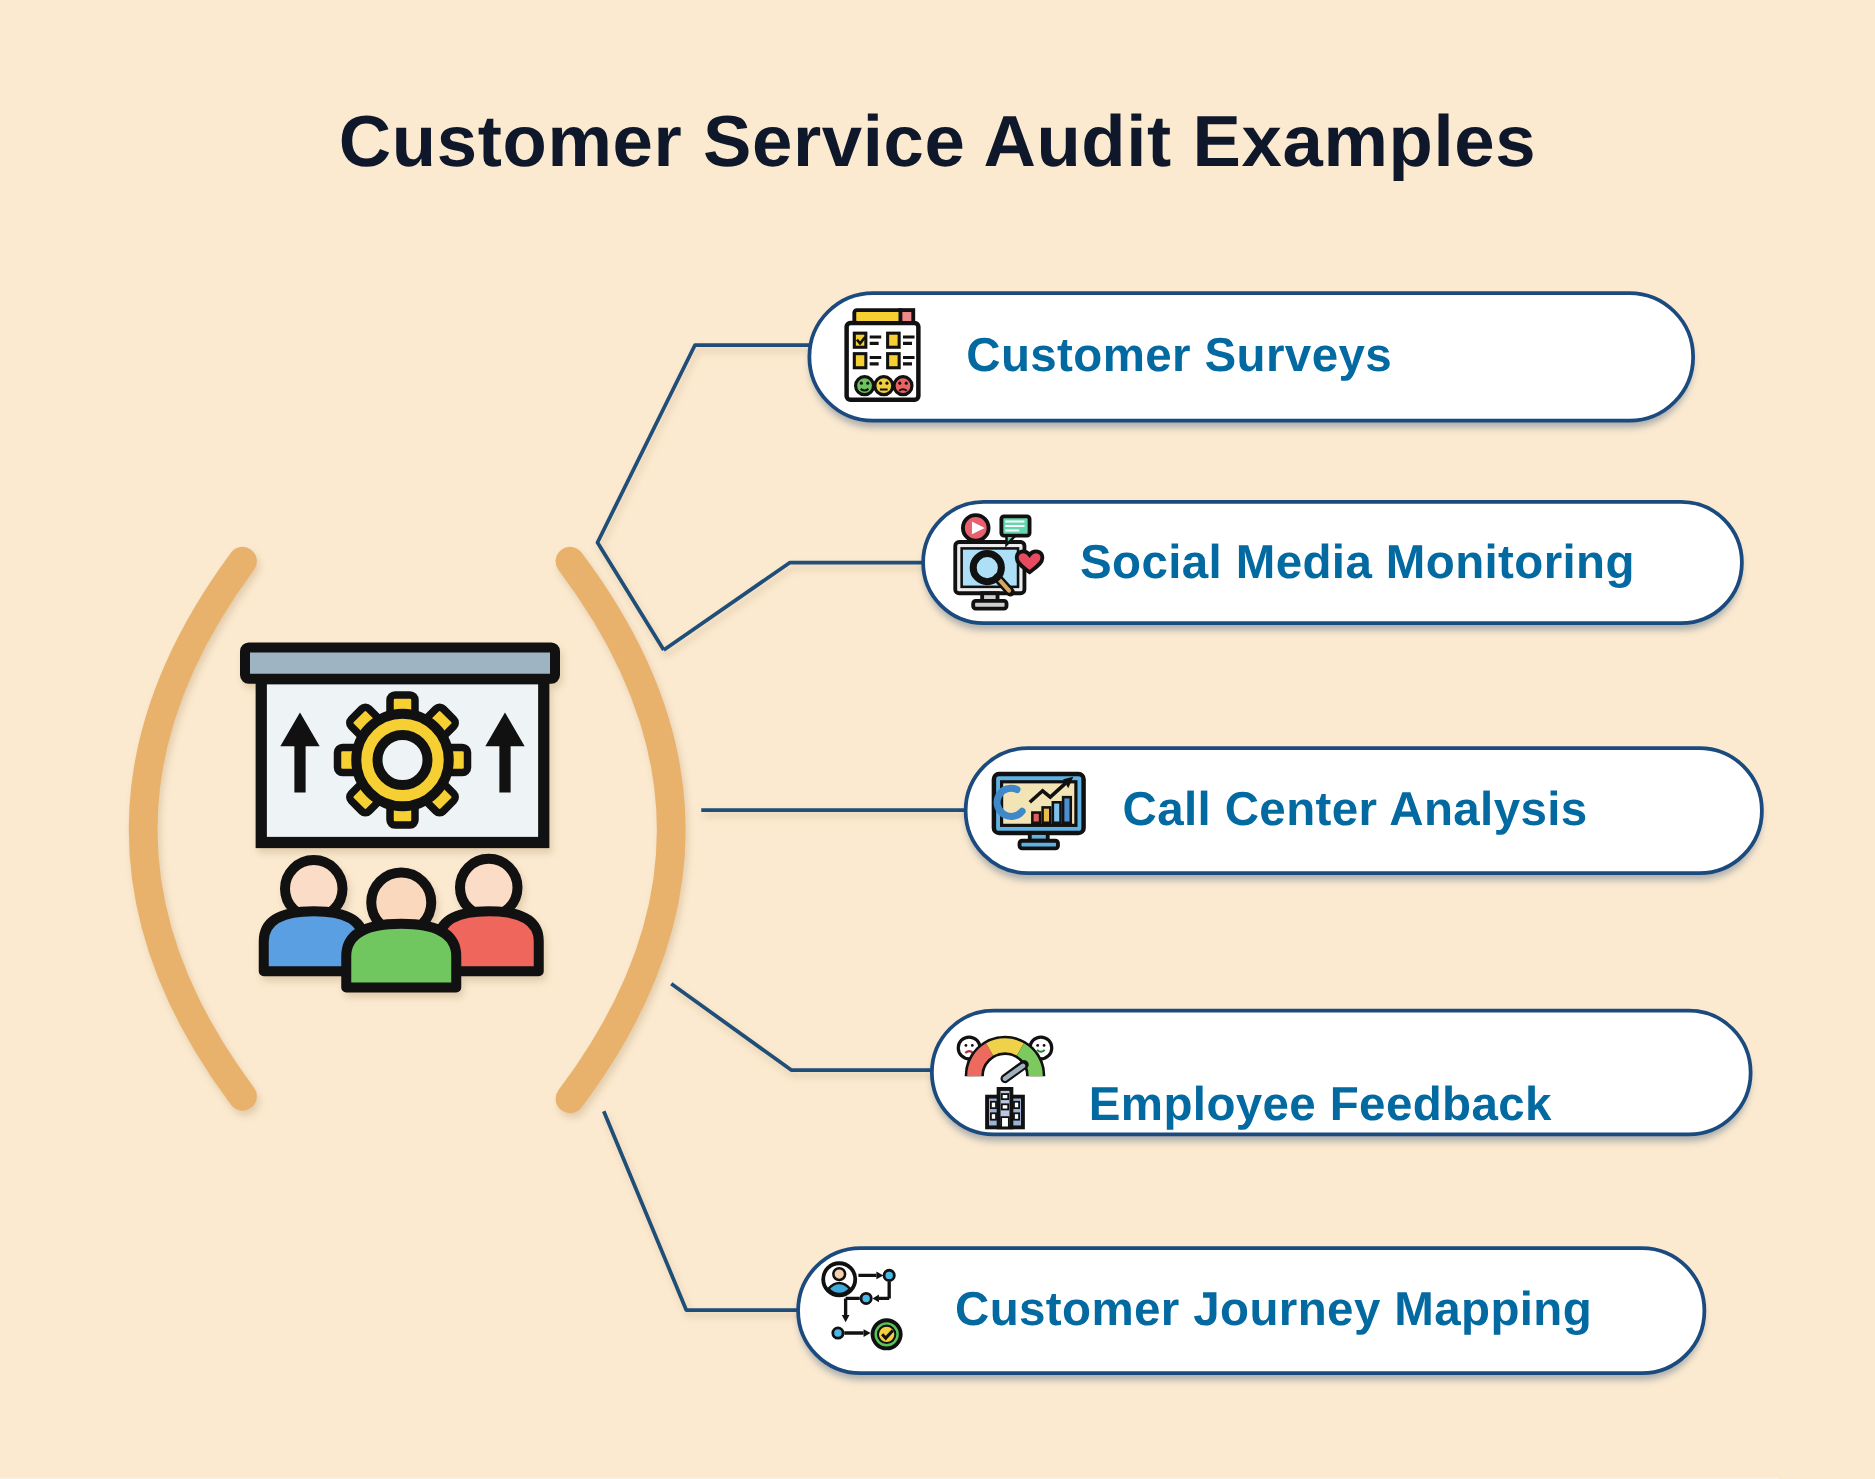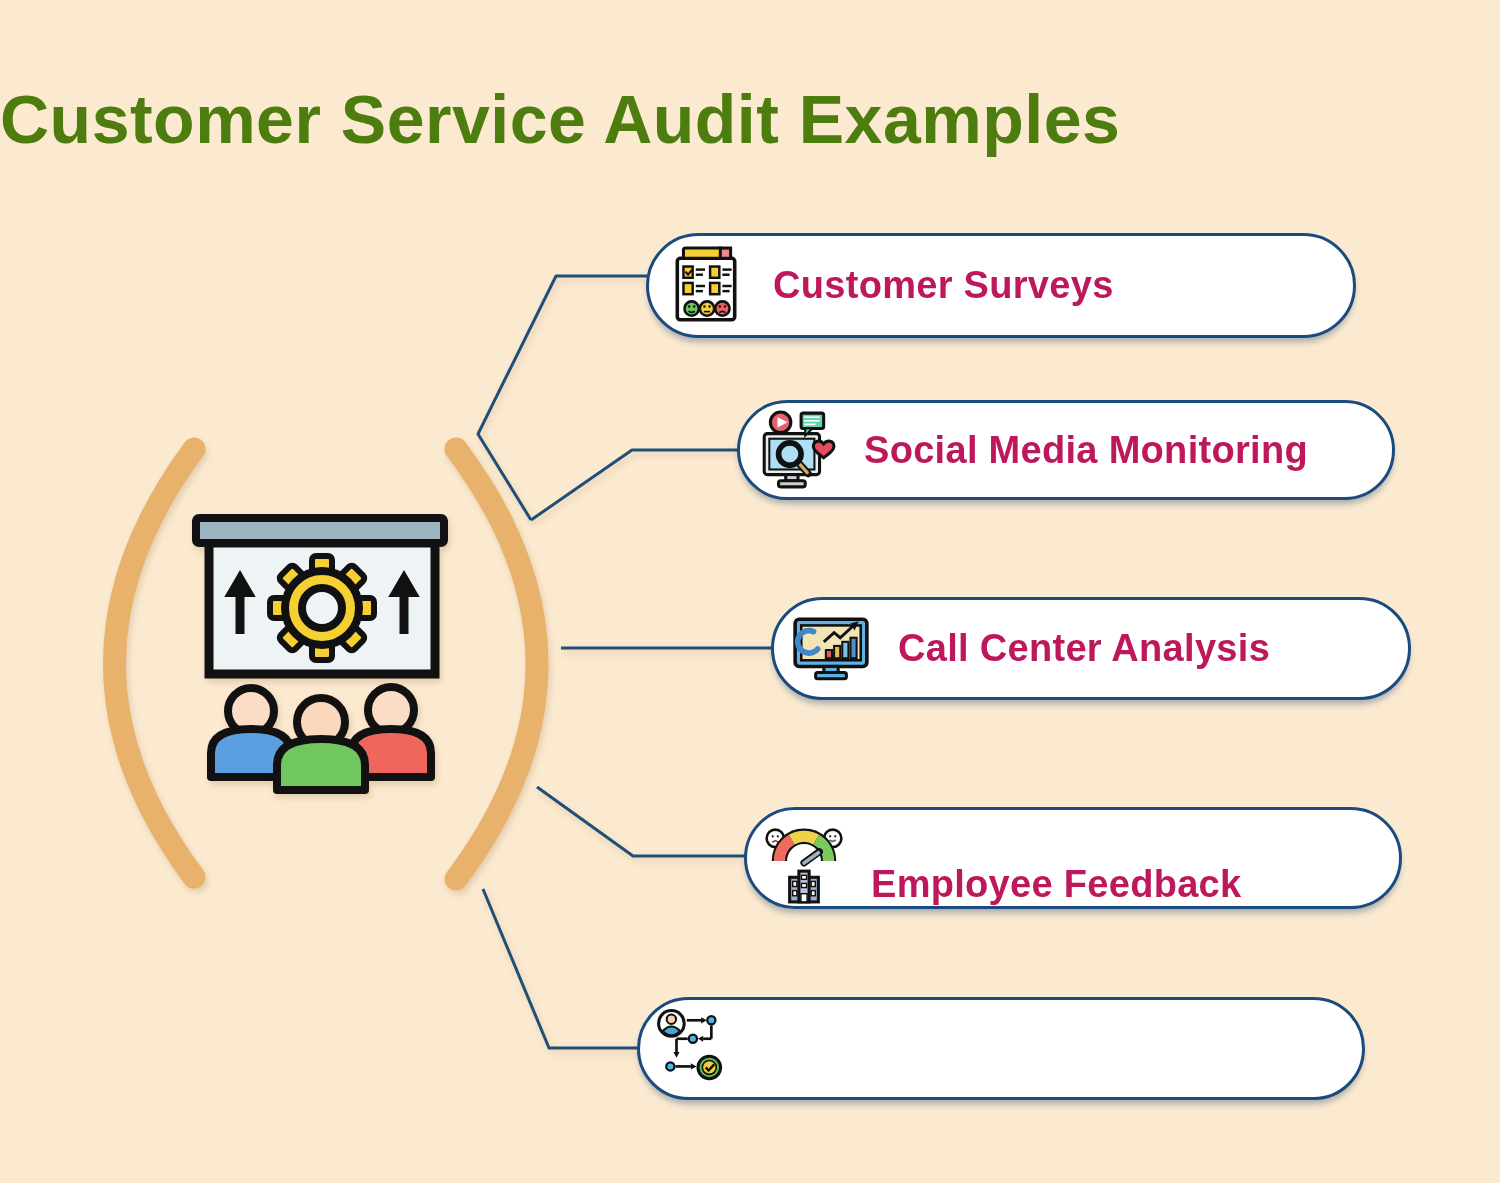--- a/index.html
+++ b/index.html
@@ -4,32 +4,32 @@
 <style>
   html,body{margin:0;padding:0;}
   body{font-family:"Liberation Sans", sans-serif;}
   #canvas{
     position:relative;width:1500px;height:1183px;overflow:hidden;
     background:#fbead0;
   }
   #decor{position:absolute;left:0;top:0;filter:drop-shadow(2px 4px 3px rgba(140,100,50,.22));}
   .title{
     position:absolute;left:0;top:80px;width:100%;
-    font-size:68px;font-weight:700;
-    color:#4d7c0f;letter-spacing:.5px;margin:0;
+    text-align:center;font-size:58px;font-weight:700;
+    color:#0f172a;letter-spacing:.5px;margin:0;
   }
   .pill{
     position:absolute;display:flex;align-items:center;gap:26px;
     background:#ffffff;border:3px solid #1a4a7e;border-radius:54px;
     padding-left:16px;box-sizing:border-box;
     box-shadow:0 6px 6px -2px rgba(25,60,105,.35);
   }
   .pill .icon{flex:0 0 auto;display:flex;}
   .pill .label{
-    font-size:38px;font-weight:700;color:#be185d;letter-spacing:.3px;
+    font-size:38px;font-weight:700;color:#0369a1;letter-spacing:.3px;
     white-space:nowrap;
   }
   #pill-1{left:646px;top:233px;width:710px;height:105px;}
   #pill-2{left:737px;top:400px;width:658px;height:100px;}
   #pill-3{left:771px;top:597px;width:640px;height:103px;}
   #pill-4{left:744px;top:807px;width:658px;height:102px;align-items:flex-end;}
   #pill-5{left:637px;top:997px;width:728px;height:103px;}
 </style>
 </head>
 <body>
@@ -240,15 +240,16 @@
         <g fill="#49b8e8" stroke="#111" stroke-width="2.2">
           <circle cx="54" cy="12" r="4"></circle>
           <circle cx="36" cy="30" r="4"></circle>
           <circle cx="14" cy="57" r="4"></circle>
         </g>
         <circle cx="52" cy="58" r="11" fill="#59c459" stroke="#111" stroke-width="3"></circle>
         <circle cx="52" cy="58" r="6.8" fill="#f2cf3d" stroke="#111" stroke-width="1.6"></circle>
         <path d="M48.5,58 l2.8,3 l5.5,-6" fill="none" stroke="#111" stroke-width="2.4"></path>
       </svg>
     </span>
+    <span class="label">Customer Journey Mapping</span>
   </div>
 
 </div>
 
 </body></html>

